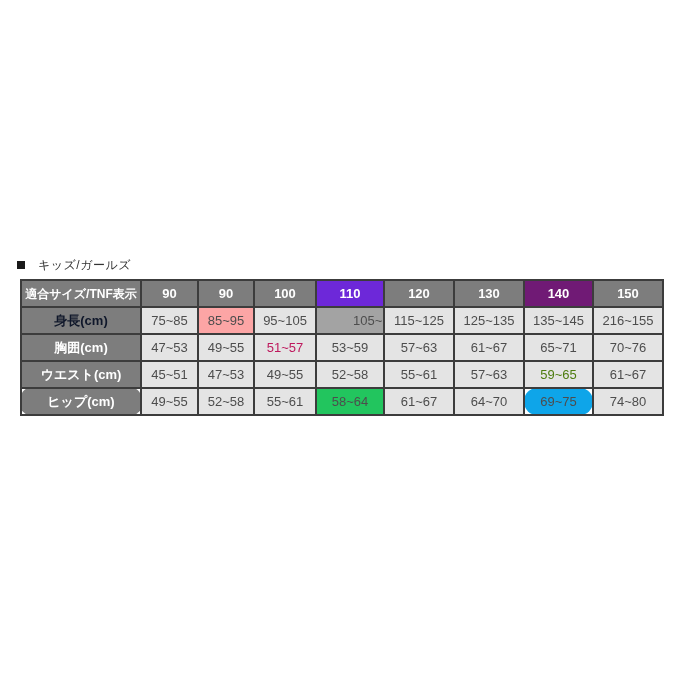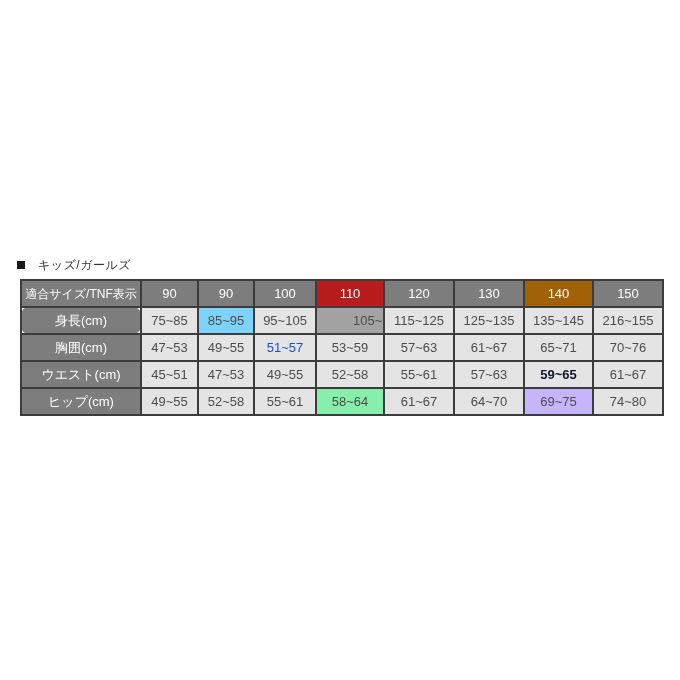--- a/index.html
+++ b/index.html
@@ -53,21 +53,21 @@
     text-align: center;
     vertical-align: middle;
     font-size: 13px;
     line-height: 1;
     overflow: hidden;
     white-space: nowrap;
   }
   table.size-table th {
     background: #7d7d7d;
     color: #ffffff;
-    font-weight: normal;
+    font-weight: bold;
   }
   table.size-table th.corner {
     font-size: 12px;
     letter-spacing: 0px;
   }
   table.size-table td {
     background: #e4e4e4;
     color: #4d4d4d;
     font-weight: normal;
   }
@@ -93,68 +93,68 @@
         <col style="width: 70px;">
         <col style="width: 69px;">
         <col style="width: 70px;">
       </colgroup>
     <thead>
       <tr>
           <th class="corner" style="background: rgb(125, 125, 125); color: rgb(255, 255, 255); border-color: rgb(60, 60, 60);">適合サイズ/TNF表示</th>
           <th style="background: rgb(125, 125, 125); color: rgb(255, 255, 255); border-color: rgb(60, 60, 60);">90</th>
           <th style="background: rgb(125, 125, 125); color: rgb(255, 255, 255); border-color: rgb(60, 60, 60);">90</th>
           <th style="background: rgb(125, 125, 125); color: rgb(255, 255, 255); border-color: rgb(60, 60, 60);">100</th>
-          <th style="background: #b91c1c; color: rgb(255, 255, 255); border-color: rgb(60, 60, 60);">110</th>
+          <th style="background: #6d28d9; color: rgb(255, 255, 255); border-color: rgb(60, 60, 60);">110</th>
           <th style="background: rgb(125, 125, 125); color: rgb(255, 255, 255); border-color: rgb(60, 60, 60);">120</th>
           <th style="background: rgb(125, 125, 125); color: rgb(255, 255, 255); border-color: rgb(60, 60, 60);">130</th>
-          <th style="background: #a16207; color: rgb(255, 255, 255); border-color: rgb(60, 60, 60);">140</th>
+          <th style="background: #701a75; color: rgb(255, 255, 255); border-color: rgb(60, 60, 60);">140</th>
           <th style="background: rgb(125, 125, 125); color: rgb(255, 255, 255); border-color: rgb(60, 60, 60);">150</th>
         </tr>
     </thead>
     <tbody>
         <tr>
-          <th style="background: rgb(125, 125, 125); color: #ffffff; border-color: rgb(60, 60, 60); border-radius: 8px;">身長(cm)</th>
+          <th style="background: rgb(125, 125, 125); color: #0f172a; border-color: rgb(60, 60, 60);">身長(cm)</th>
           <td style="background: rgb(228, 228, 228); color: rgb(77, 77, 77); border-color: rgb(60, 60, 60);">75~85</td>
-          <td style="background: #7dd3fc; color: rgb(77, 77, 77); border-color: rgb(60, 60, 60);">85~95</td>
+          <td style="background: #fca5a5; color: rgb(77, 77, 77); border-color: rgb(60, 60, 60);">85~95</td>
           <td style="background: rgb(228, 228, 228); color: rgb(77, 77, 77); border-color: rgb(60, 60, 60);">95~105</td>
           <td style="background: #a3a3a3; color: rgb(77, 77, 77); border-color: rgb(60, 60, 60); padding-left: 36px;">105~115</td>
           <td style="background: rgb(228, 228, 228); color: rgb(77, 77, 77); border-color: rgb(60, 60, 60);">115~125</td>
           <td style="background: rgb(228, 228, 228); color: rgb(77, 77, 77); border-color: rgb(60, 60, 60);">125~135</td>
           <td style="background: rgb(228, 228, 228); color: rgb(77, 77, 77); border-color: rgb(60, 60, 60);">135~145</td>
           <td style="background: rgb(228, 228, 228); color: rgb(77, 77, 77); border-color: rgb(60, 60, 60);">216~155</td>
         </tr>
         <tr>
           <th style="background: rgb(125, 125, 125); color: rgb(255, 255, 255); border-color: rgb(60, 60, 60);">胸囲(cm)</th>
           <td style="background: rgb(228, 228, 228); color: rgb(77, 77, 77); border-color: rgb(60, 60, 60);">47~53</td>
           <td style="background: rgb(228, 228, 228); color: rgb(77, 77, 77); border-color: rgb(60, 60, 60);">49~55</td>
-          <td style="background: rgb(228, 228, 228); color: #1d4ed8; border-color: rgb(60, 60, 60); margin-top: 9px;">51~57</td>
+          <td style="background: rgb(228, 228, 228); color: #be185d; border-color: rgb(60, 60, 60); margin-top: 9px;">51~57</td>
           <td style="background: rgb(228, 228, 228); color: rgb(77, 77, 77); border-color: rgb(60, 60, 60);">53~59</td>
           <td style="background: rgb(228, 228, 228); color: rgb(77, 77, 77); border-color: rgb(60, 60, 60);">57~63</td>
           <td style="background: rgb(228, 228, 228); color: rgb(77, 77, 77); border-color: rgb(60, 60, 60);">61~67</td>
           <td style="background: rgb(228, 228, 228); color: rgb(77, 77, 77); border-color: rgb(60, 60, 60);">65~71</td>
           <td style="background: rgb(228, 228, 228); color: rgb(77, 77, 77); border-color: rgb(60, 60, 60);">70~76</td>
         </tr>
         <tr>
           <th style="background: rgb(125, 125, 125); color: rgb(255, 255, 255); border-color: rgb(60, 60, 60);">ウエスト(cm)</th>
           <td style="background: rgb(228, 228, 228); color: rgb(77, 77, 77); border-color: rgb(60, 60, 60);">45~51</td>
           <td style="background: rgb(228, 228, 228); color: rgb(77, 77, 77); border-color: rgb(60, 60, 60);">47~53</td>
           <td style="background: rgb(228, 228, 228); color: rgb(77, 77, 77); border-color: rgb(60, 60, 60);">49~55</td>
           <td style="background: rgb(228, 228, 228); color: rgb(77, 77, 77); border-color: rgb(60, 60, 60);">52~58</td>
           <td style="background: rgb(228, 228, 228); color: rgb(77, 77, 77); border-color: rgb(60, 60, 60);">55~61</td>
           <td style="background: rgb(228, 228, 228); color: rgb(77, 77, 77); border-color: rgb(60, 60, 60);">57~63</td>
-          <td style="background: rgb(228, 228, 228); color: #0f172a; border-color: rgb(60, 60, 60); font-weight: bold;">59~65</td>
+          <td style="background: rgb(228, 228, 228); color: #4d7c0f; border-color: rgb(60, 60, 60);">59~65</td>
           <td style="background: rgb(228, 228, 228); color: rgb(77, 77, 77); border-color: rgb(60, 60, 60);">61~67</td>
         </tr>
         <tr>
-          <th style="background: rgb(125, 125, 125); color: rgb(255, 255, 255); border-color: rgb(60, 60, 60);">ヒップ(cm)</th>
+          <th style="background: rgb(125, 125, 125); color: rgb(255, 255, 255); border-color: rgb(60, 60, 60); border-radius: 9px;">ヒップ(cm)</th>
           <td style="background: rgb(228, 228, 228); color: rgb(77, 77, 77); border-color: rgb(60, 60, 60);">49~55</td>
           <td style="background: rgb(228, 228, 228); color: rgb(77, 77, 77); border-color: rgb(60, 60, 60);">52~58</td>
           <td style="background: rgb(228, 228, 228); color: rgb(77, 77, 77); border-color: rgb(60, 60, 60);">55~61</td>
-          <td style="background: #86efac; color: rgb(77, 77, 77); border-color: rgb(60, 60, 60);">58~64</td>
+          <td style="background: #22c55e; color: rgb(77, 77, 77); border-color: rgb(60, 60, 60);">58~64</td>
           <td style="background: rgb(228, 228, 228); color: rgb(77, 77, 77); border-color: rgb(60, 60, 60);">61~67</td>
           <td style="background: rgb(228, 228, 228); color: rgb(77, 77, 77); border-color: rgb(60, 60, 60);">64~70</td>
-          <td style="background: #c4b5fd; color: rgb(77, 77, 77); border-color: rgb(60, 60, 60);">69~75</td>
+          <td style="background: #0ea5e9; color: rgb(77, 77, 77); border-color: rgb(60, 60, 60); border-radius: 13px;">69~75</td>
           <td style="background: rgb(228, 228, 228); color: rgb(77, 77, 77); border-color: rgb(60, 60, 60); text-align: center;">74~80</td>
         </tr>
       </tbody>
   </table>
 
 </div>
 
 </body></html>

